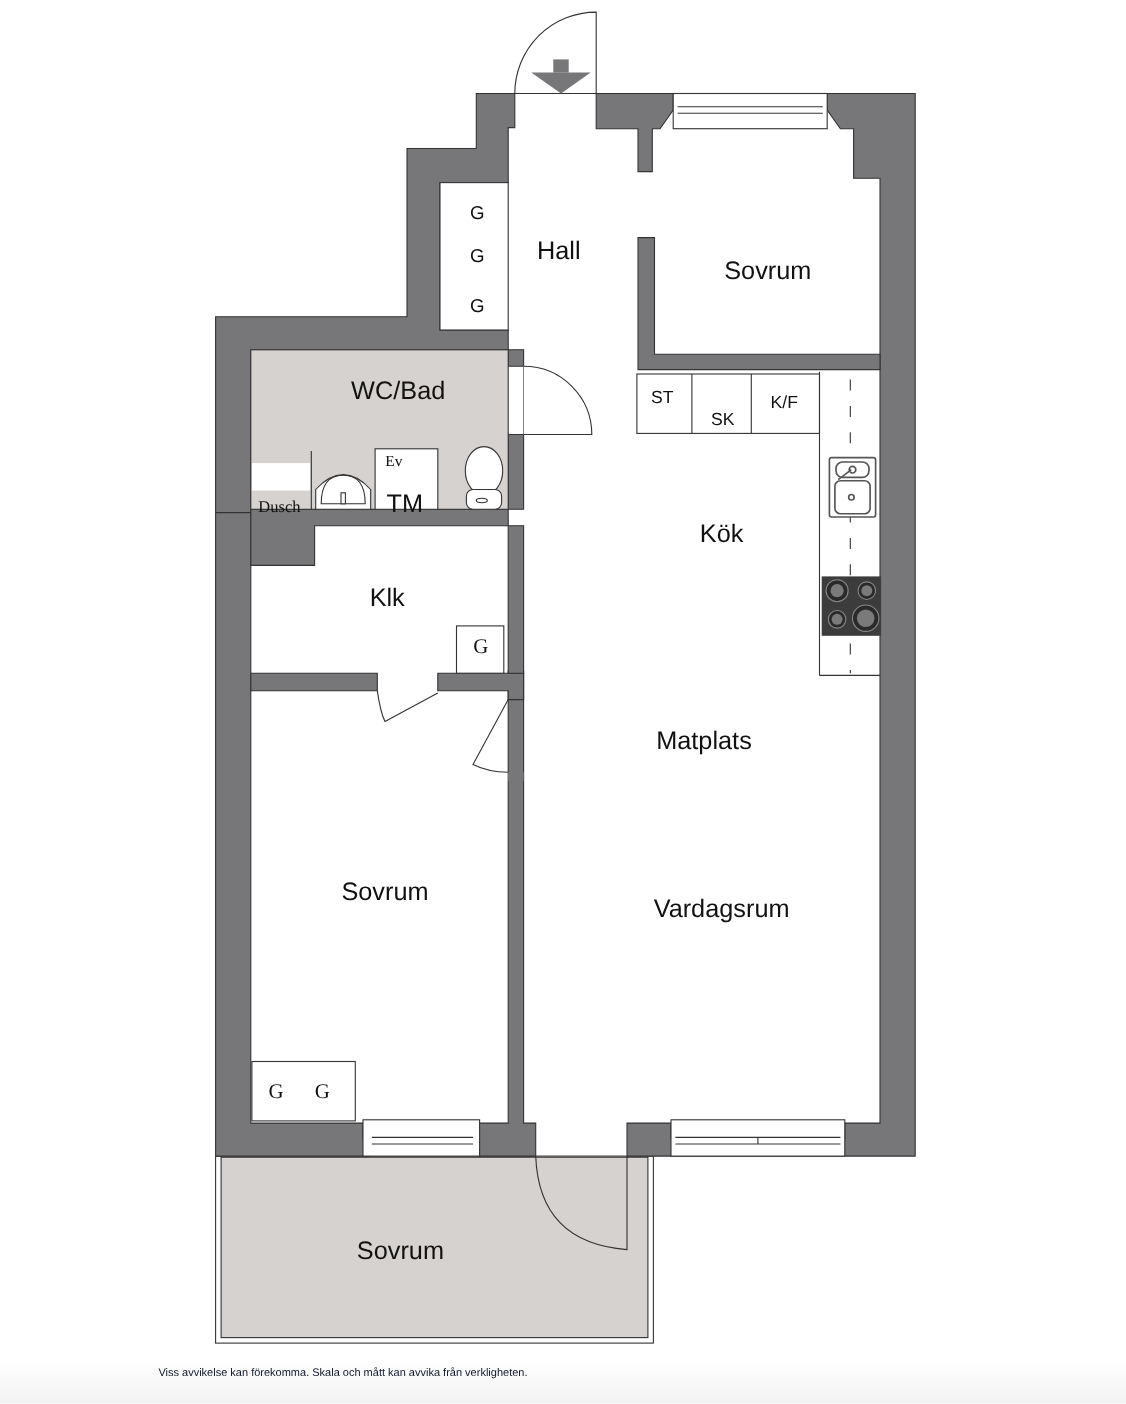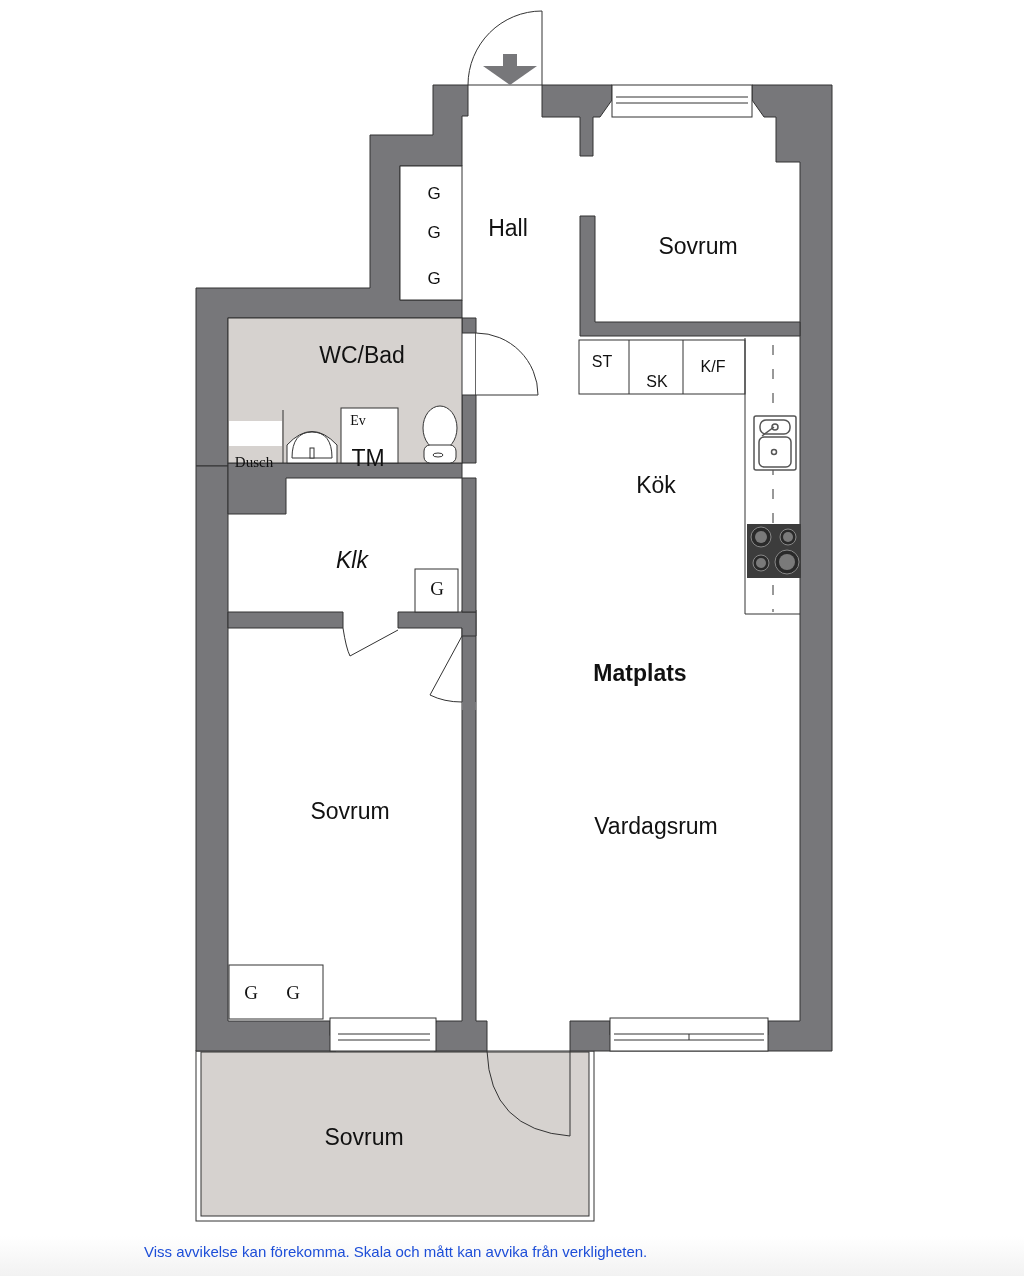--- a/index.html
+++ b/index.html
@@ -4,21 +4,21 @@
 <style>
   html, body { margin: 0; padding: 0; background: #ffffff; }
   body { width: 1024px; height: 1276px; position: relative; overflow: hidden; font-family: "Liberation Sans", sans-serif; }
   #plan { position: absolute; left: 0; top: 0; width: 1024px; height: 1276px; }
   .label { position: absolute; font-family: "Liberation Sans", sans-serif; color: #111; white-space: nowrap; transform: translate(-50%, -50%); }
   .room-label { font-size: 23px; }
   .serif-label { font-family: "Liberation Serif", serif; }
   .g-label { font-size: 17px; }
   .appl-label { font-size: 16px; }
   .footer { position: absolute; left: 0; top: 1236px; width: 1024px; height: 40px; background: linear-gradient(#ffffff, #f2f2f2); }
-  .footer-text { position: absolute; left: 144px; top: 1243px; font-size: 15px; color: #1d4ed8; }
+  .footer-text { position: absolute; left: 144px; top: 1243px; font-size: 10px; color: #0f172a; }
 </style>
 </head>
 <body>
 
 <svg id="plan" viewBox="0 0 1024 1276" xmlns="http://www.w3.org/2000/svg">
 
   <g>
     <rect x="196" y="1051" width="398" height="170" fill="#ffffff" stroke="#333" stroke-width="1"></rect>
     <rect x="201" y="1052" width="388" height="164" fill="#d6d2cf" stroke="#333" stroke-width="1"></rect>
   </g>
@@ -133,22 +133,22 @@
 
   <rect x="229" y="965" width="94" height="54" fill="#fff" stroke="#333" stroke-width="1"></rect>
 
   <path d="M 487 1051 Q 490 1130 570 1136 L 570 1051" fill="none" stroke="#333" stroke-width="1"></path>
 </svg>
 
 <div class="label room-label" style="left:508px; top:228px;text-align:center;">Hall</div>
 <div class="label room-label" style="left:698px; top:246px;">Sovrum</div>
 <div class="label room-label" style="left:362px; top:355px;">WC/Bad</div>
 <div class="label room-label" style="left:656px; top:485px;text-align:right;">Kök</div>
-<div class="label room-label" style="left:352px; top:560px;font-style:italic;">Klk</div>
-<div class="label room-label" style="left:640px; top:673px;font-weight:bold;">Matplats</div>
+<div class="label room-label" style="left:352px; top:543px;">Klk</div>
+<div class="label room-label" style="left:640px; top:673px;">Matplats</div>
 <div class="label room-label" style="left:350px; top:811px;">Sovrum</div>
 <div class="label room-label" style="left:656px; top:826px;">Vardagsrum</div>
 <div class="label room-label" style="left:364px; top:1137px;">Sovrum</div>
 
 <div class="label g-label" style="left:434px; top:194px;">G</div>
 <div class="label g-label" style="left:434px; top:233px;">G</div>
 <div class="label g-label" style="left:434px; top:279px;">G</div>
 
 <div class="label serif-label" style="left:254px; top:434px; font-size:15px;margin-top:28px;">Dusch</div>
 <div class="label serif-label" style="left:358px; top:421px; font-size:14px;">Ev</div>

